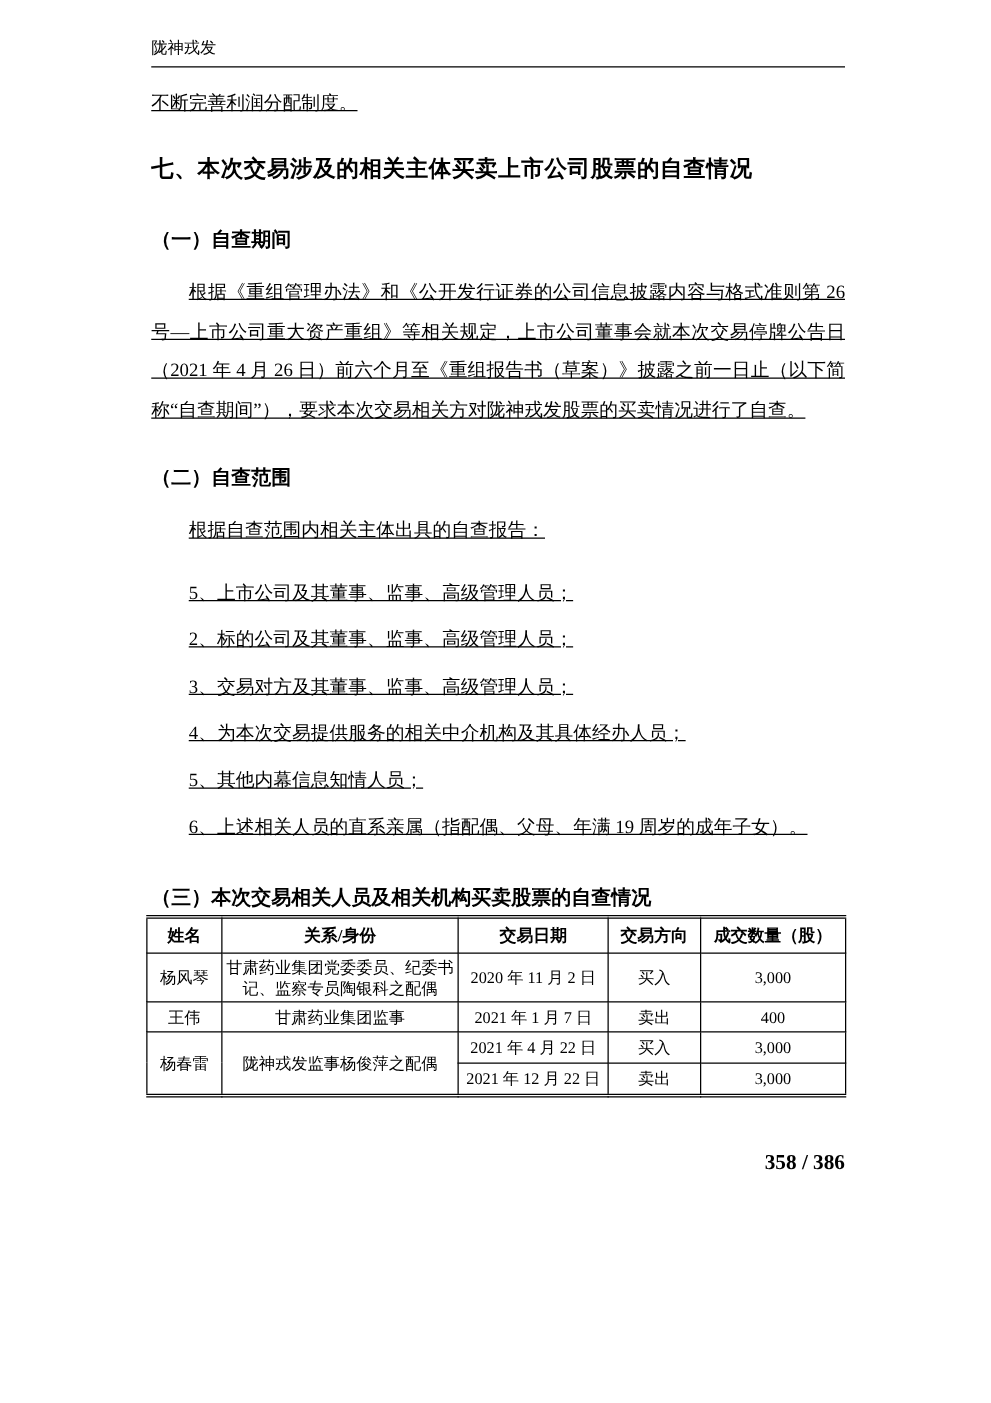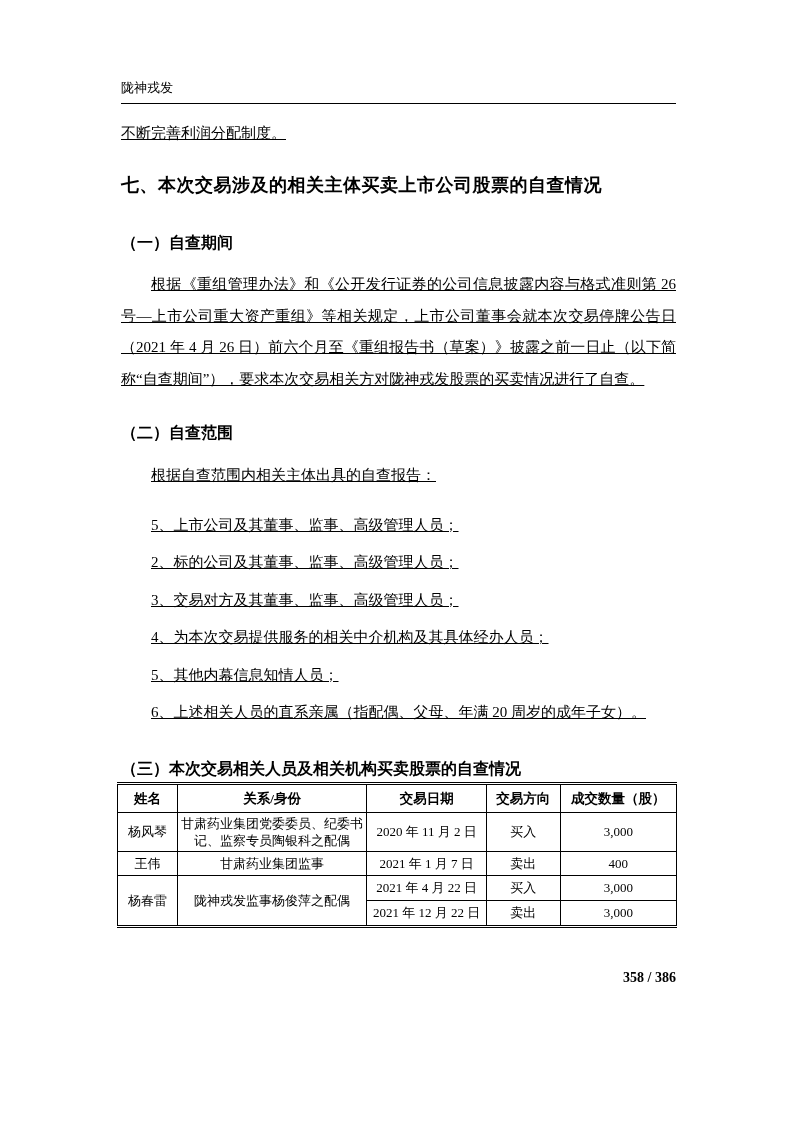--- a/index.html
+++ b/index.html
@@ -6,21 +6,21 @@
   html, body { background: #ffffff; }
   body {
     width: 793px; height: 1122px;
     font-family: "Liberation Serif", "DejaVu Serif", serif;
     color: #000;
     position: relative;
     overflow: hidden;
   }
   .page {
     width: 793px; height: 1122px;
-    padding: 80px 117px 0 121px;
+    padding: 30px 117px 0 121px;
     position: relative;
     border-radius: 26px;
   }
   
   .pg-header {
     display: flex;
     justify-content: space-between;
     align-items: flex-end;
     font-size: 13px;
     line-height: 16px;
@@ -85,21 +85,21 @@
   th { font-weight: bold; font-size: 13.5px; }
   thead tr { height: 29px; }
   tbody tr:nth-child(1) { height: 38px; }
   tbody tr:nth-child(2) { height: 24px; }
   tbody tr:nth-child(3) { height: 25px; }
   tbody tr:nth-child(4) { height: 26px; }
   
   .pg-footer {
     margin-top: 42px;
     text-align: right;
-    font-size: 14px;
+    font-size: 17px;
     font-weight: bold;
   }
 </style>
 </head>
 <body>
 
 <div class="page">
 
   <div class="pg-header">
     <span>陇神戎发</span>
@@ -113,21 +113,21 @@
   <p class="body-text para1 indent">根据《重组管理办法》和《公开发行证券的公司信息披露内容与格式准则第 26 号—上市公司重大资产重组》等相关规定，上市公司董事会就本次交易停牌公告日（2021 年 4 月 26 日）前六个月至《重组报告书（草案）》披露之前一日止（以下简称“自查期间”），要求本次交易相关方对陇神戎发股票的买卖情况进行了自查。</p>
 
   <h2 class="h2-2">（二）自查范围</h2>
   <p class="body-text lead indent">根据自查范围内相关主体出具的自查报告：</p>
   <div id="scope-items">
       <p class="body-text scope-item">5、上市公司及其董事、监事、高级管理人员；</p>
       <p class="body-text scope-item">2、标的公司及其董事、监事、高级管理人员；</p>
       <p class="body-text scope-item">3、交易对方及其董事、监事、高级管理人员；</p>
       <p class="body-text scope-item">4、为本次交易提供服务的相关中介机构及其具体经办人员；</p>
       <p class="body-text scope-item">5、其他内幕信息知情人员；</p>
-      <p class="body-text scope-item">6、上述相关人员的直系亲属（指配偶、父母、年满 20 周岁的成年子女）。</p>
+      <p class="body-text scope-item">6、上述相关人员的直系亲属（指配偶、父母、年满 19 周岁的成年子女）。</p>
     </div>
 
   <h2 class="h2-3">（三）本次交易相关人员及相关机构买卖股票的自查情况</h2>
 
   <table id="trade-table">
     <colgroup>
       <col class="c-name">
         <col class="c-rel">
         <col class="c-date">
         <col class="c-dir">

